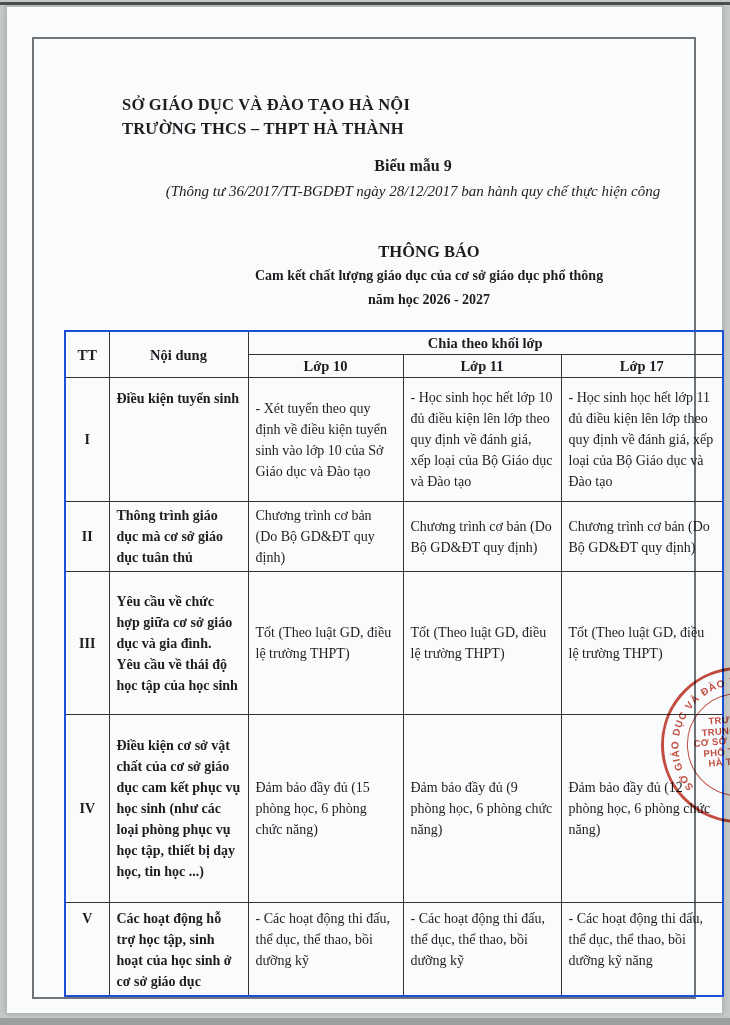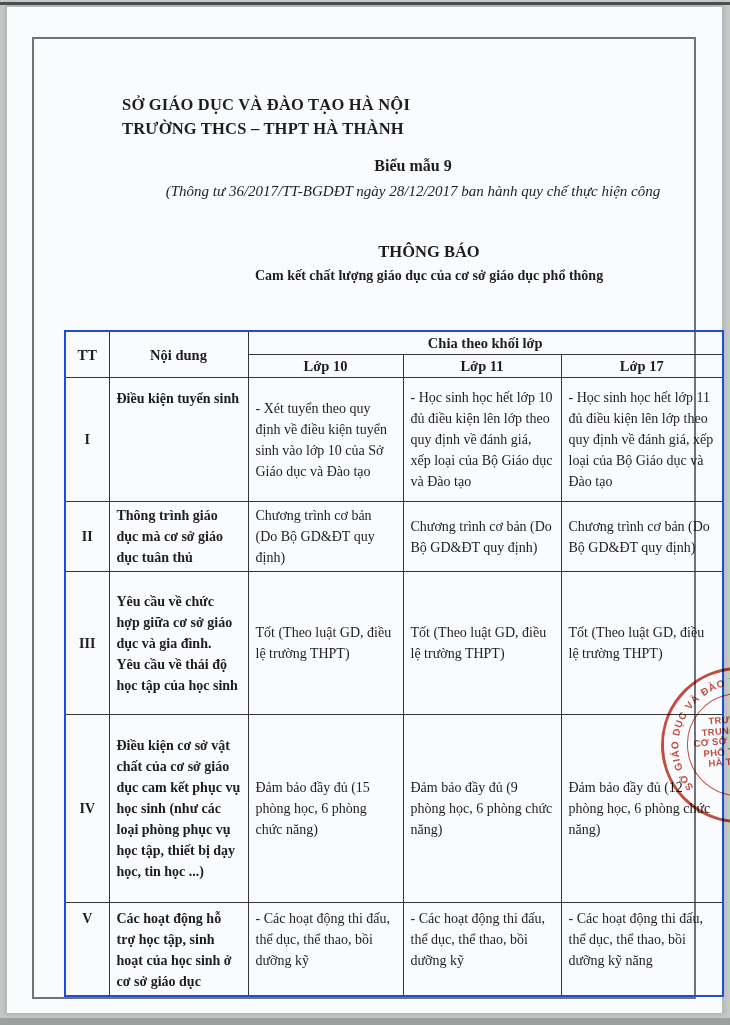--- a/index.html
+++ b/index.html
@@ -61,20 +61,21 @@
       </div>
 
       <div class="center-block">
         <div class="form-label">Biểu mẫu 9</div>
         <div class="note-line">(Thông tư 36/2017/TT-BGDĐT ngày 28/12/2017 ban hành quy chế thực hiện công</div>
       </div>
 
       <div class="title-block">
         <div class="doc-title">THÔNG BÁO</div>
         <div class="doc-subtitle">Cam kết chất lượng giáo dục của cơ sở giáo dục phổ thông</div>
+        <div class="doc-year">năm học 2026 - 2027</div>
       </div>
 
       <table class="main">
         <colgroup>
           <col style="width:44px">
             <col style="width:139px">
             <col style="width:155px">
           <col style="width:158px">
             <col style="width:162px">
         </colgroup>

